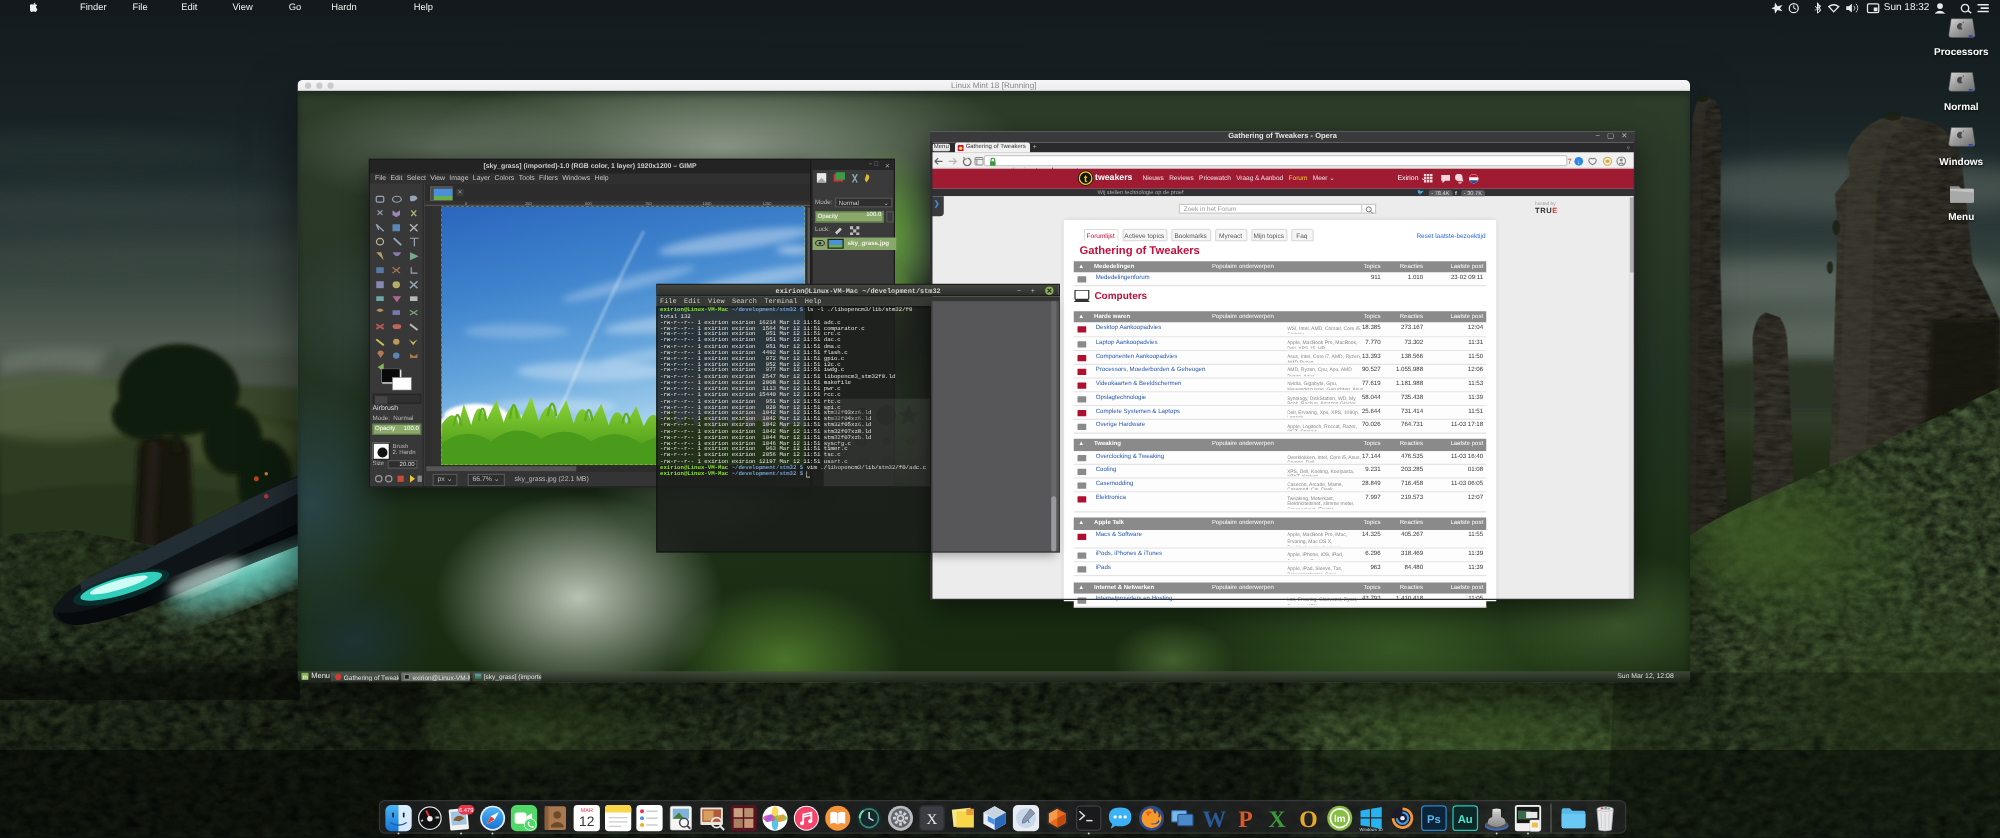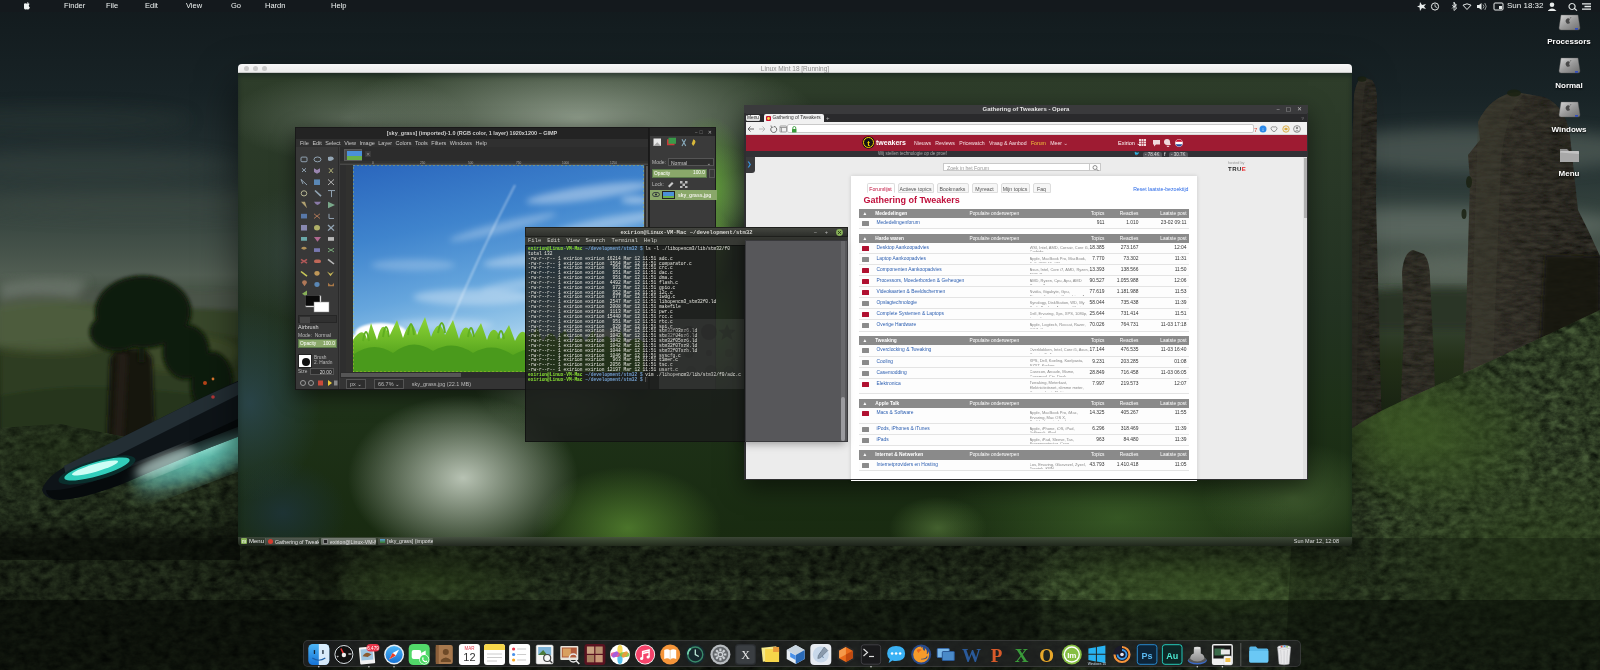--- a/index.html
+++ b/index.html
@@ -610,20 +610,28 @@
          <div class="abs" style="left:8px;top:27px;width:330px">
            <div class="gap" style="height:6.1px"></div>
                 <div class="fhead"><span style="margin-left:4px">▲</span><span style="margin-left:8px;font-weight:bold">Mededelingen</span><span class="pop">Populaire onderwerpen</span><span class="n1">Topics</span><span class="n2">Reacties</span><span class="n3">Laatste post</span></div>
            <div class="frow">
                   <div class="fico" style="background:#8a8a8a"></div>
                   <span class="lnk">Mededelingenforum</span>
                   <span class="n1">911</span>
                   <span class="n2">1.010</span>
                   <span class="n3">23-02 09:11</span>
                 </div>
+           <div style="position:relative;height:15.4px">
+                  <svg class="abs" style="left:0;top:2.5px" width="13" height="10">
+                    <rect x="1" y="0" width="11" height="7.5" rx="1" fill="none" stroke="#333" stroke-width="1"></rect>
+                    <rect x="2.5" y="1.5" width="8" height="4.5" fill="#fff"></rect>
+                    <path d="M0,9.5 h13 l-2,-2 h-9 Z" fill="#333"></path>
+                  </svg>
+                  <span class="abs" style="left:17px;top:3px;font-size:8px;font-weight:bold;color:#c0103c">Computers</span>
+                </div>
            <div class="gap"></div>
                 <div class="fhead"><span style="margin-left:4px">▲</span><span style="margin-left:8px;font-weight:bold">Harde waren</span><span class="pop">Populaire onderwerpen</span><span class="n1">Topics</span><span class="n2">Reacties</span><span class="n3">Laatste post</span></div>
            <div class="frow">
                   <div class="fico" style="background:#b01030"></div>
                   <span class="lnk">Desktop Aankoopadvies</span>
                   <span class="dsc">WSI, Intel, AMD, Corsair, Core i5, Carbide</span>
                   <span class="n1">18.385</span>
                   <span class="n2">273.167</span>
                   <span class="n3">12:04</span>
                 </div>

